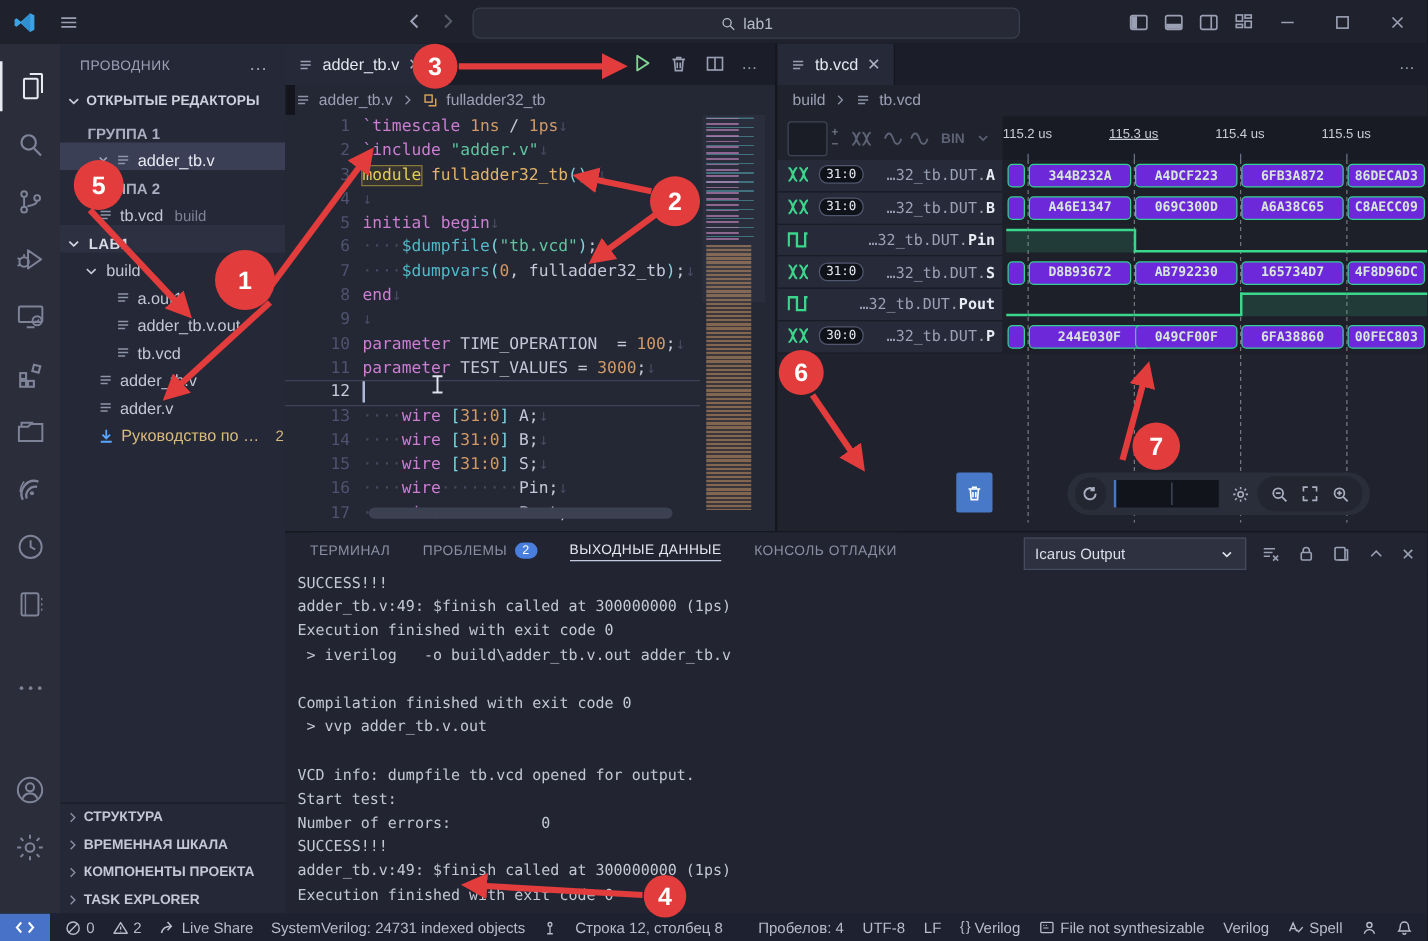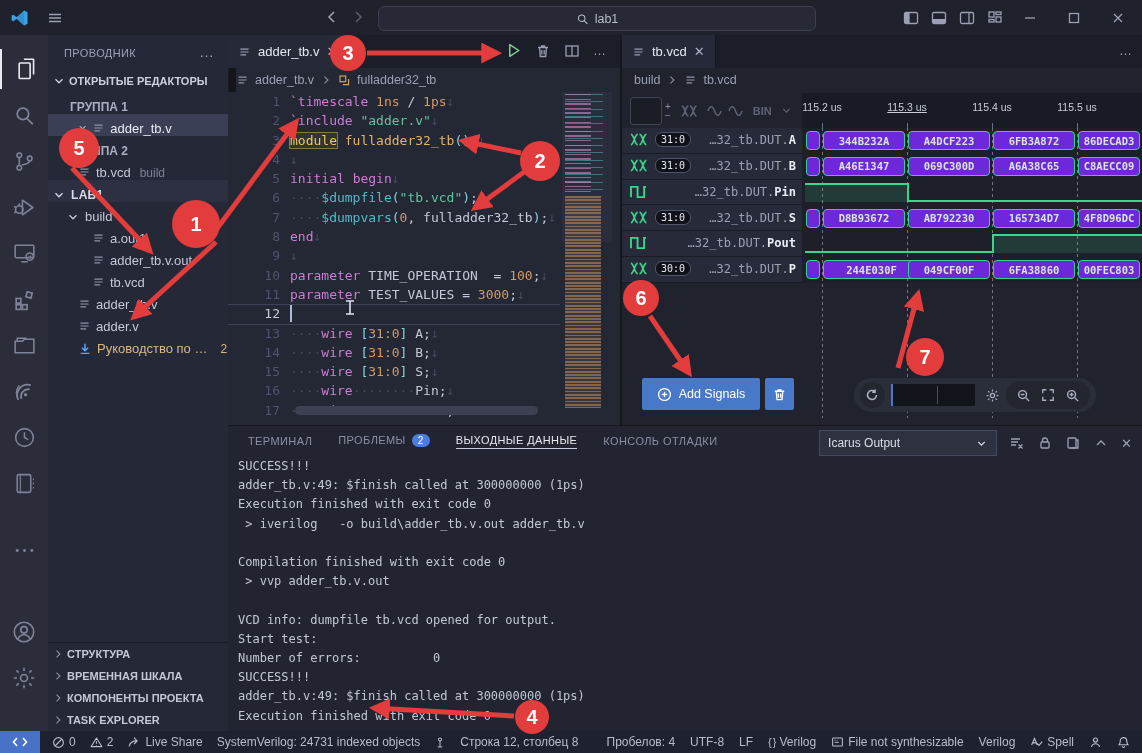--- a/index.html
+++ b/index.html
@@ -79,21 +79,21 @@
   .rtick{position:absolute;bottom:0;width:1px;height:5px;background:#6a7087;}
   .btn-blue{position:absolute;background:#4878c8;border-radius:2px;display:flex;align-items:center;justify-content:center;gap:7px;color:#fff;font-size:12.5px;cursor:pointer;}
   .zoompill{position:absolute;left:232px;top:343px;width:242px;height:34px;background:#2a2d3a;border-radius:17px;display:flex;align-items:center;gap:6px;padding:0 6px;box-sizing:border-box;}
   .zp-circle{width:26px;height:26px;border-radius:13px;background:#232631;display:flex;align-items:center;justify-content:center;color:#aab0c2;cursor:pointer;}
   .zp-input{width:86px;height:22px;background:#12141c;border-left:2px solid #4878c8;position:relative;cursor:text;}
   .zp-input span{position:absolute;left:44px;top:2px;width:1px;height:18px;background:#4a4f63;}
   .zp-group{height:28px;border-radius:14px;background:#232631;display:flex;align-items:center;gap:10px;padding:0 10px;color:#aab0c2;}
   
   .panel{position:absolute;left:228px;top:425px;width:914px;height:306px;background:#222531;border-top:1px solid #15161e;}
   .ptabs{position:absolute;left:20px;top:0;height:31px;display:flex;gap:26px;align-items:center;background:#222531;z-index:3;}
-  .ptab{font-size:11px;letter-spacing:.4px;color:#8a8fa3;display:flex;align-items:flex-start;gap:6px;cursor:pointer;padding-bottom:2px;}
+  .ptab{font-size:11px;letter-spacing:.4px;color:#8a8fa3;display:flex;align-items:flex-end;gap:6px;cursor:pointer;padding-bottom:2px;}
   .ptab.active{color:#e6e8f0;border-bottom:1px solid #c7cbe0;}
   .pbadge{background:#4a7edd;color:#fff;border-radius:9px;font-size:10px;padding:1px 6px;}
   .pctrl{position:absolute;right:10px;top:4px;display:flex;align-items:center;gap:12px;color:#9aa0b4;z-index:3;}
   .pselect{width:160px;height:24px;background:#2e3140;border:1px solid #454a5e;display:flex;align-items:center;justify-content:space-between;padding:0 8px;color:#dcdfe8;font-size:12px;cursor:pointer;}
   .ptabs-bg{position:absolute;left:0;top:1px;width:914px;height:30px;background:#222531;z-index:2;}
   .term{position:absolute;left:10px;top:19px;font:12px/19.2px "DejaVu Sans Mono",monospace;color:#c3c7d4;white-space:pre;z-index:1;}
   
   .statusbar{position:absolute;left:0;top:731px;width:1142px;height:22px;background:#1e2130;display:flex;align-items:center;font-size:12px;color:#b8bdca;}
   .remote{width:40px;height:22px;background:#4872c8;color:#fff;display:flex;align-items:center;justify-content:center;cursor:pointer;}
   .stitem{display:flex;align-items:center;gap:4px;white-space:nowrap;cursor:pointer;}
@@ -695,29 +695,20 @@
         <div class="plow" style="left: 105px; width: 85px; top: 123.333px;"></div>
         <div class="phigh" style="left: 190px; width: 85px; top: 106.333px;"></div>
         <div class="ptrans" style="left: 190px; top: 106.333px; height: 19px;"></div>
         <div class="phigh" style="left: 275px; width: 65px; top: 106.333px;"></div>
         <div class="wcell" style="left: 4px; width: 14px; top: 132.167px;"></div>
         <div class="wcell" style="left: 21px; width: 97px; top: 132.167px; text-align: right;">244E030F</div>
         <div class="wcell" style="left: 106px; width: 82px; top: 132.167px;">049CF00F</div>
         <div class="wcell" style="left: 191px; width: 82px; top: 132.167px;">6FA38860</div>
         <div class="wcell" style="left: 276px; width: 62px; top: 132.167px;">00FEC803</div>
       </div>
-    <div class="btn-blue" style="left:20px;top:343px;width:118px;height:32px">
-      <span>
-          <svg width="15" height="15" viewBox="0 0 16 16" fill="none" stroke="#fff" stroke-width="1.4">
-            <circle cx="8" cy="8" r="6.3"></circle>
-            <path d="M8 5v6M5 8h6"></path>
-          </svg>
-        </span>
-      <span>Add Signals</span>
-    </div>
     <div class="btn-blue" style="left:143px;top:343px;width:29px;height:32px">
       <span>
           <svg width="15" height="15" viewBox="0 0 16 16" fill="none" stroke="#fff" stroke-width="1.4">
             <path d="M3 4.5h10M6.5 4.5V3h3v1.5M4.5 4.5l.8 9h5.4l.8-9M6.8 7v4.5M9.2 7v4.5"></path>
           </svg>
         </span>
     </div>
     <div class="zoompill">
       <div class="zp-circle">
           <span>

